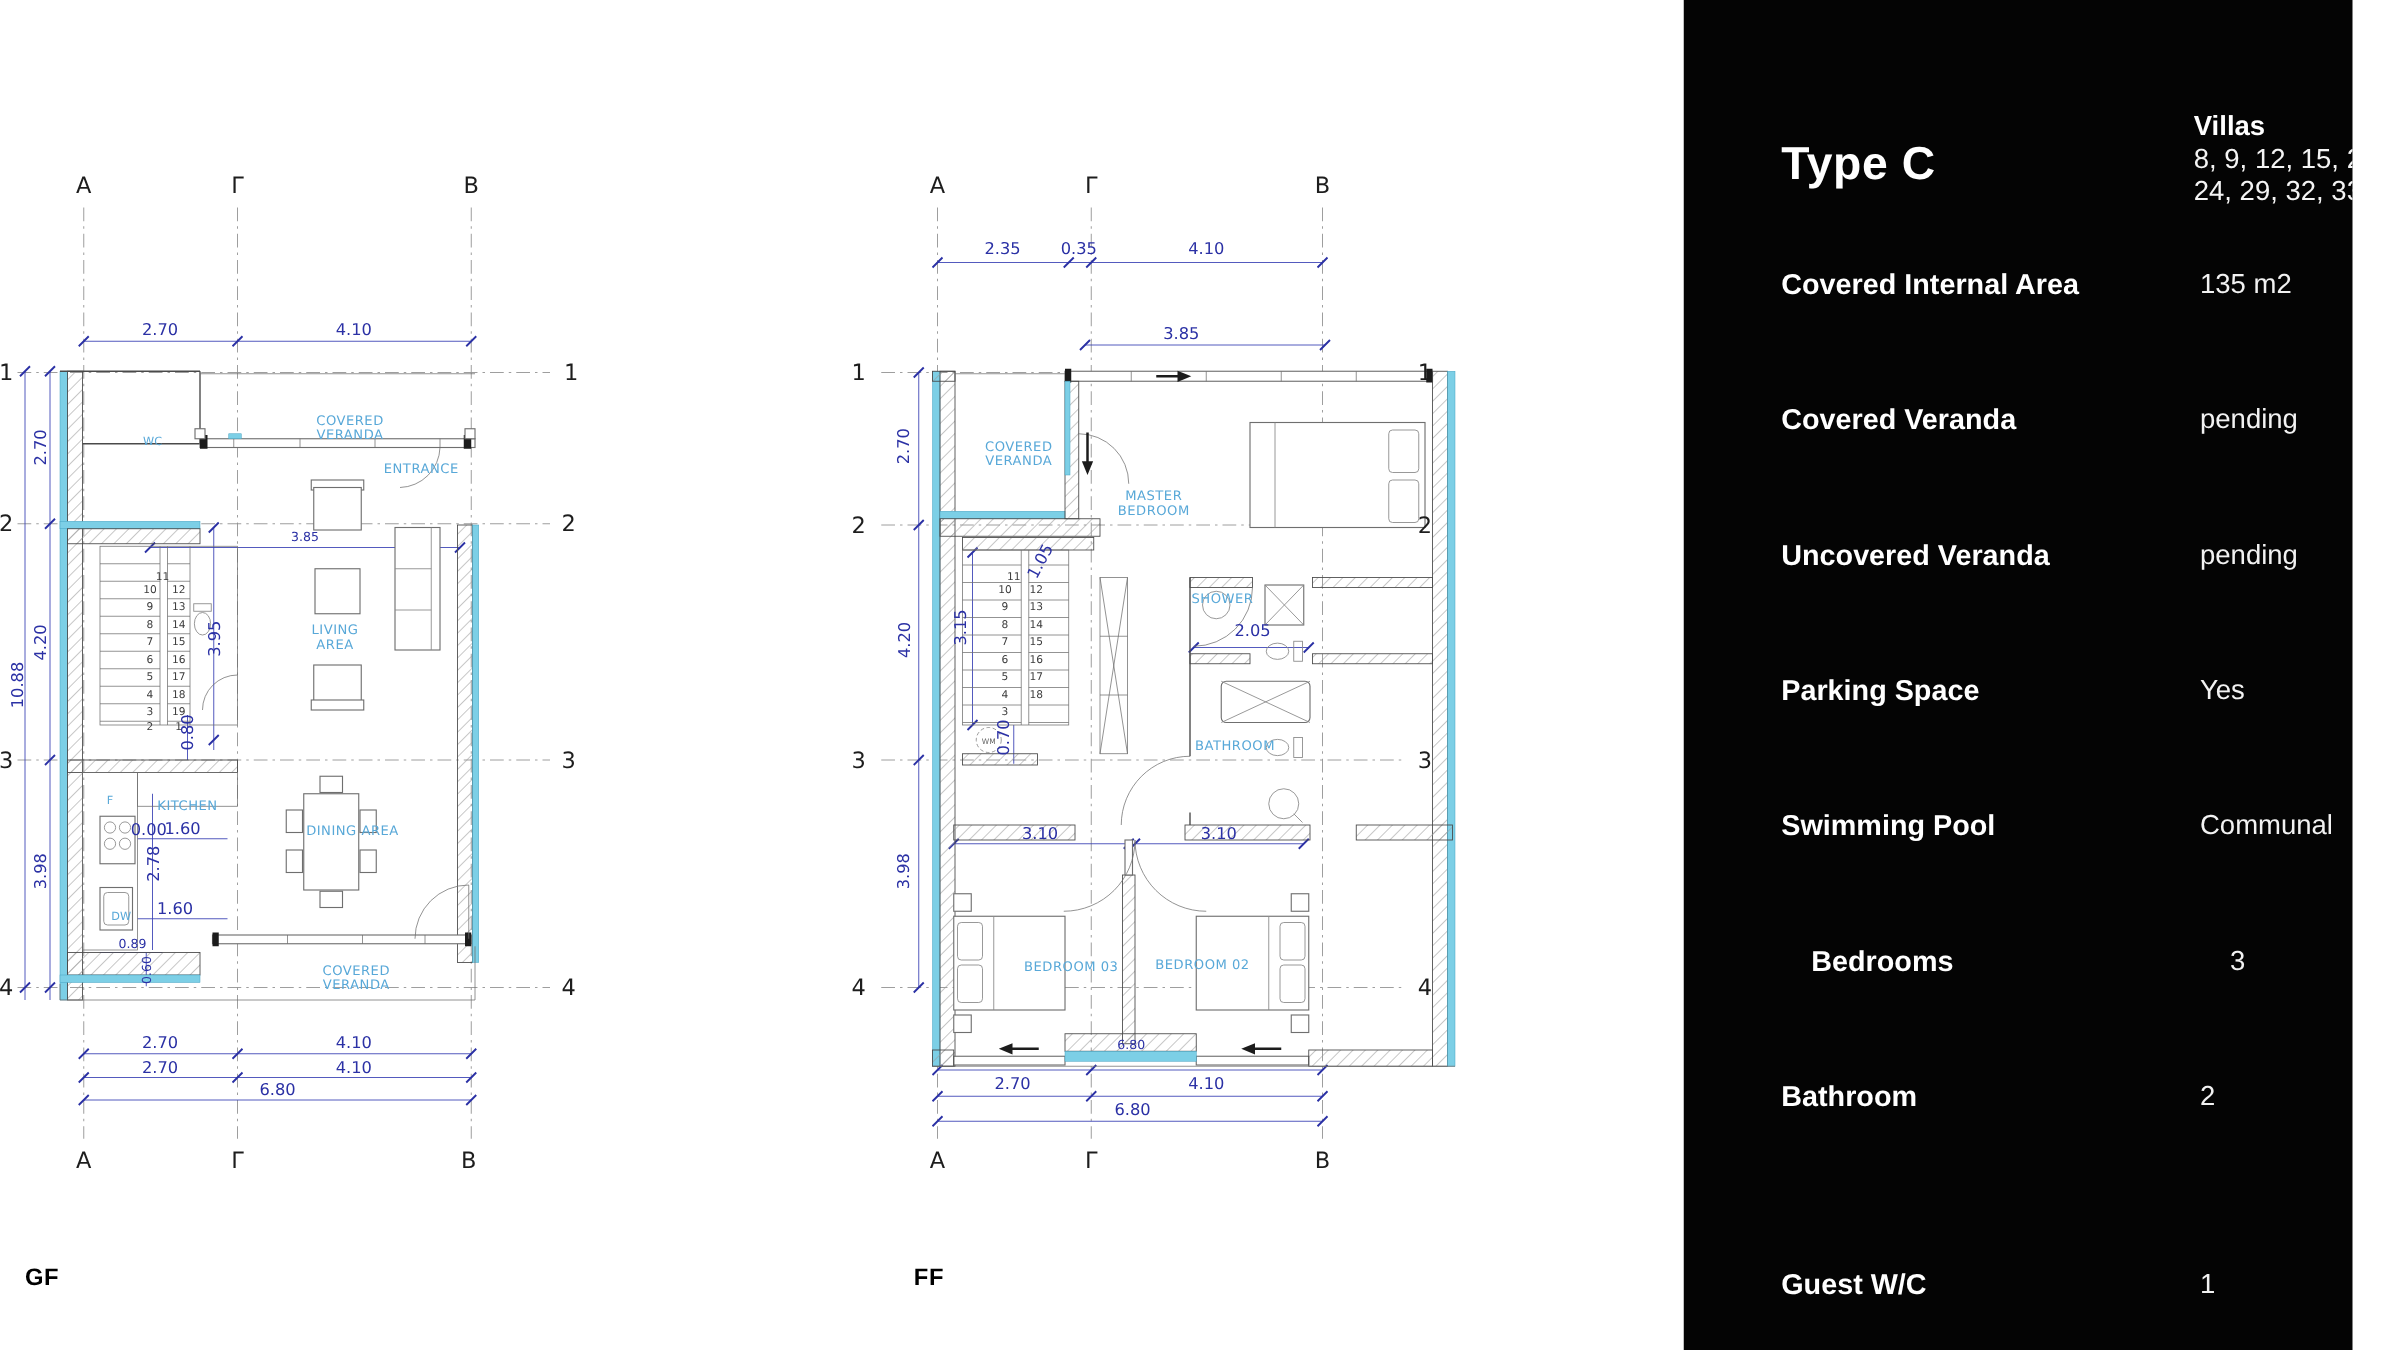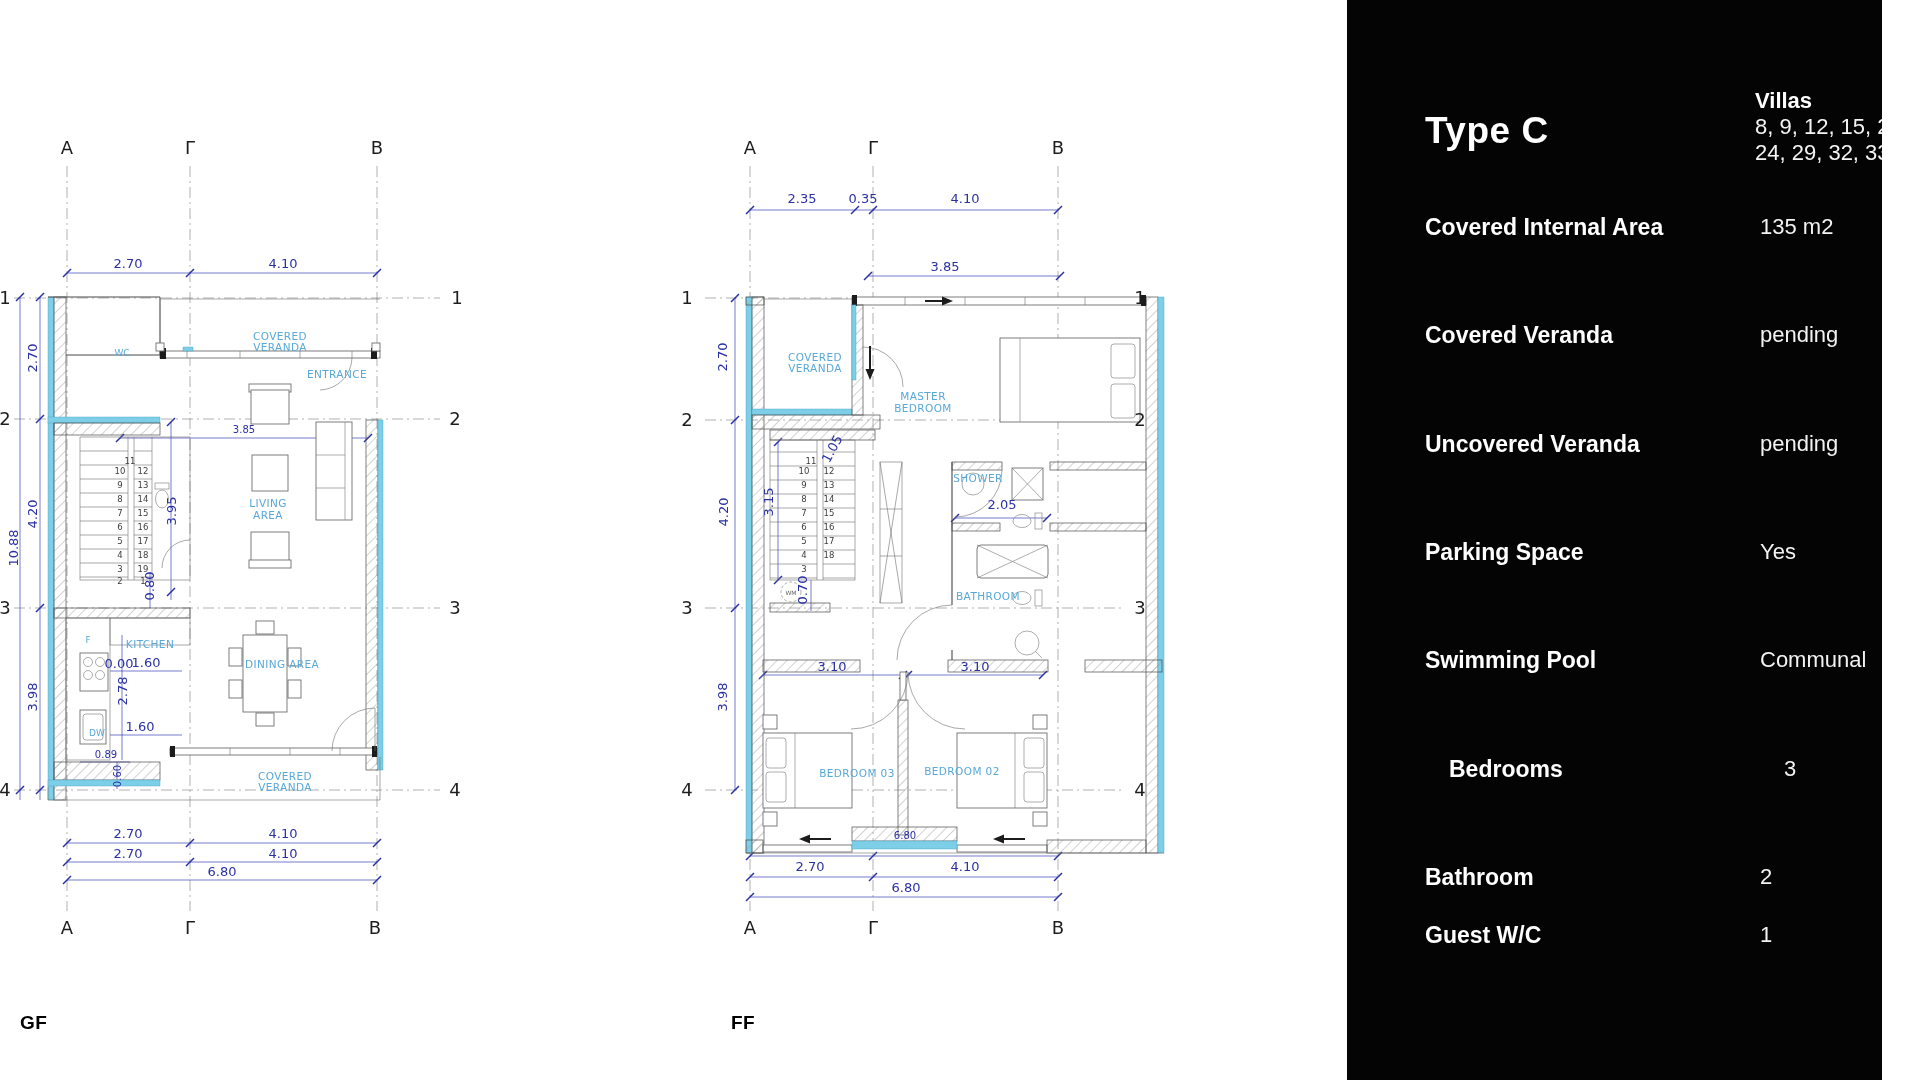--- a/index.html
+++ b/index.html
@@ -413,20 +413,20 @@
           <span class="spec-value">Communal</span>
         </div>
         <div class="spec-row" style="top: 752.5px; margin-left: 24px;">
           <span class="spec-label">Bedrooms</span>
           <span class="spec-value">3</span>
         </div>
         <div class="spec-row" style="top: 860.8px;">
           <span class="spec-label">Bathroom</span>
           <span class="spec-value">2</span>
         </div>
-        <div class="spec-row" style="top: 919px;">
+        <div class="spec-row" style="top: 1011px;">
           <span class="spec-label">Guest W/C</span>
           <span class="spec-value">1</span>
         </div>
       </div>
   </div>
 
 </div>
 
 </body></html>

